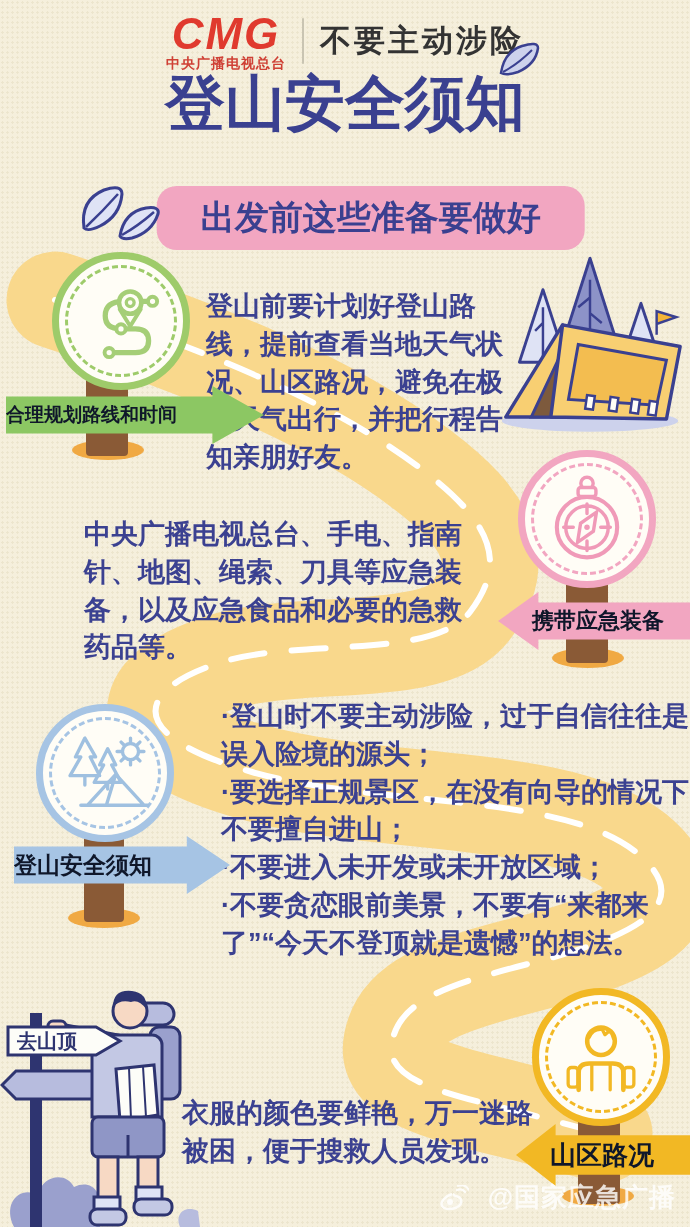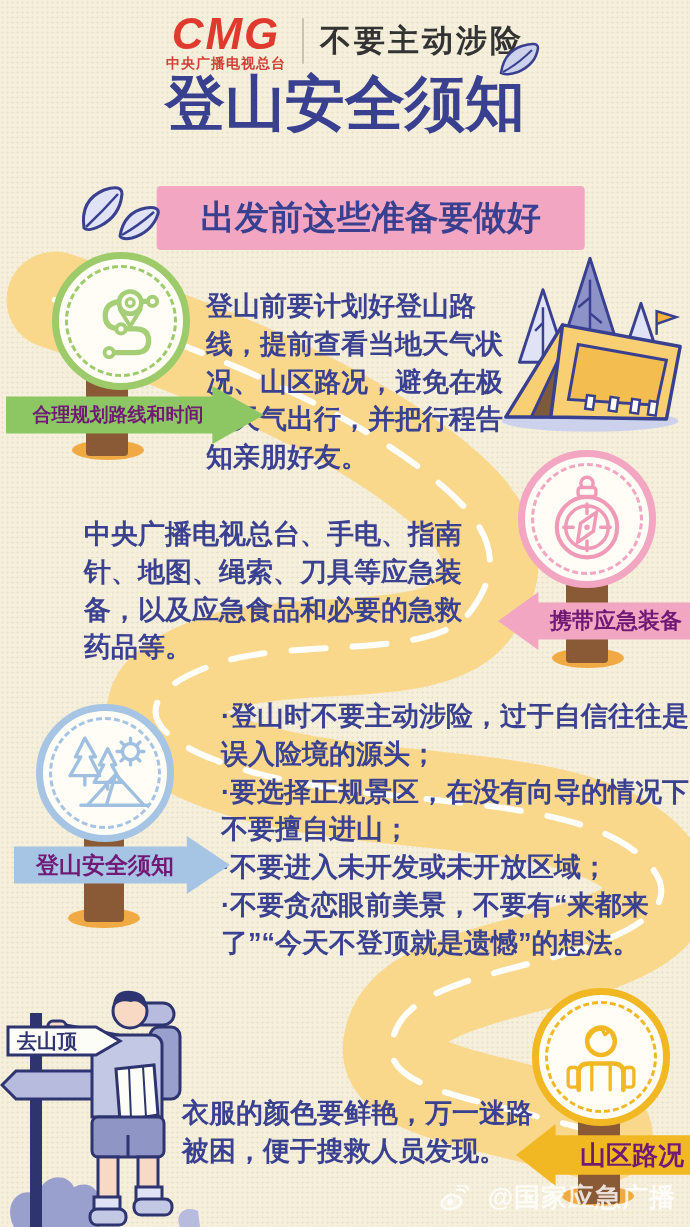--- a/index.html
+++ b/index.html
@@ -15,33 +15,33 @@
   .abs{position:absolute;}
   
   .header{left:0;top:12px;width:100%;display:flex;justify-content:center;align-items:center;gap:16px;z-index:4;}
   .logo-block{text-align:center;line-height:1;}
   .logo-cmg{font-size:44px;font-weight:900;color:#e03a2e;letter-spacing:2px;font-style:italic;}
   .logo-sub{font-size:14px;font-weight:700;color:#cf4035;letter-spacing:1px;}
   .header-divider{width:2px;height:46px;background:#c9c4b2;border-radius:1px;}
   .brand{font-size:31px;font-weight:900;color:#333333;letter-spacing:3px;}
   
   .title{left:0;top:72px;width:100%;text-align:center;font-size:60px;font-weight:900;color:#3a4090;letter-spacing:0px;z-index:4;line-height:1.05;}
-  .banner{left:50%;top:186px;transform:translateX(-44%);background:#f2a6c1;border-radius:4px;
+  .banner{left:50%;top:186px;transform:translateX(-44%);background:#f2a6c1;border-radius:20px;
     padding:9px 44px;font-size:34px;font-weight:900;color:#3a4090;z-index:4;white-space:nowrap;}
   
   .body-text{font-size:27px;font-weight:800;line-height:1.40;color:#3b4191;z-index:3;}
   
   .badge{border-radius:50%;background:#fffdf6;z-index:3;display:flex;align-items:center;justify-content:center;}
   .badge::before{content:"";position:absolute;inset:6px;border-radius:50%;border:3px dashed currentColor;}
   .badge svg{position:relative;}
   
   .post{background:#8a5a36;border-radius:4px;z-index:2;}
   .post-shadow{background:#f0a943;border-radius:50%;z-index:1;}
   
-  .sign{display:flex;align-items:center;justify-content:center;font-weight:900;color:#701a75;z-index:4;white-space:nowrap;}
+  .sign{display:flex;align-items:center;font-weight:900;color:#0f172a;z-index:4;white-space:nowrap;}
   .sign-right{clip-path:polygon(0 18%,80% 18%,80% 0,100% 50%,80% 100%,80% 82%,0 82%);padding-right:34px;}
   .sign-left{clip-path:polygon(100% 18%,20% 18%,20% 0,0 50%,20% 100%,20% 82%,100% 82%);padding-left:34px;}
   .watermark{display:flex;align-items:center;gap:19px;color:rgba(255,255,255,0.82);font-size:26px;font-weight:800;z-index:6;letter-spacing:1px;}
   .leaf{z-index:4;}
 </style>
 </head>
 <body>
 
 <div class="poster">
 

